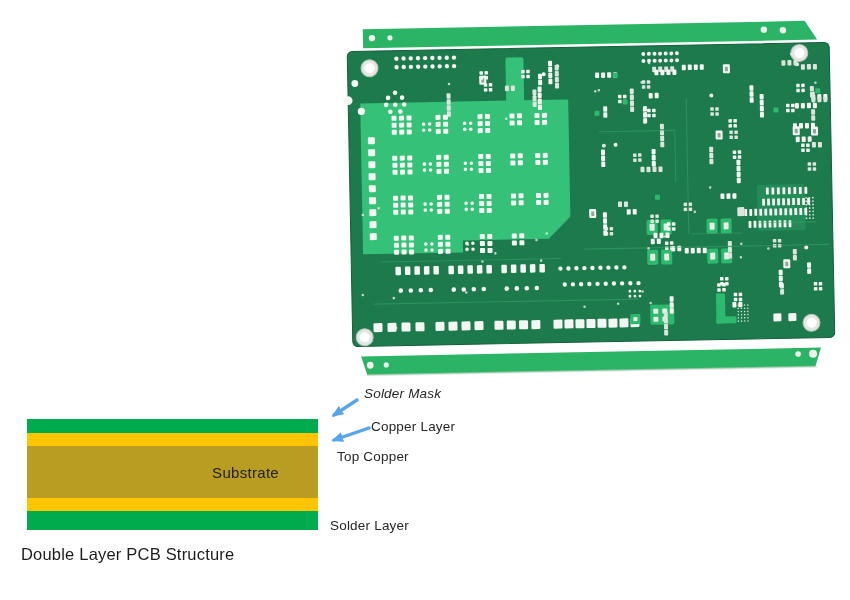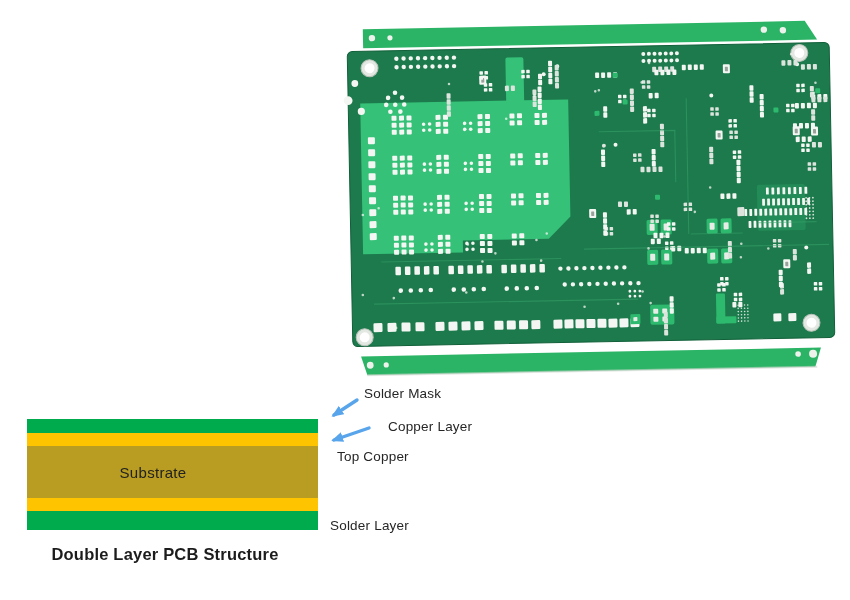--- a/index.html
+++ b/index.html
@@ -3,26 +3,26 @@
 <meta charset="utf-8">
 <style>
   html,body{margin:0;padding:0;}
   body{width:850px;height:600px;background:#ffffff;font-family:"Liberation Sans",sans-serif;overflow:hidden;}
   .stage{position:relative;width:850px;height:600px;background:#fff;}
   #pcb-svg{position:absolute;left:0;top:0;width:850px;height:600px;}
   #overlay-svg{position:absolute;left:0;top:0;width:850px;height:600px;pointer-events:none;}
   #layer-stack{position:absolute;left:27px;top:419px;width:291px;}
   #layer-stack .layer{width:100%;}
   .lbl{position:absolute;color:#262626;font-size:13.5px;letter-spacing:.2px;white-space:nowrap;}
-  #substrate-label{position:absolute;left:27px;top:464px;width:252px;text-align:center;
+  #substrate-label{position:absolute;left:27px;top:464px;width:252px;text-align:right;
     font-size:15px;color:#222;letter-spacing:.3px;}
-  #diagram-title{position:absolute;left:21px;top:545px;width:288px;text-align:center;
-    font-size:16.5px;font-weight:700;color:#1c1c1c;letter-spacing:.2px;}
-  #solder-mask-label{left:364px;top:386px;}
-  #copper-layer-label{left:371px;top:419px;margin-left:17px;}
+  #diagram-title{position:absolute;left:21px;top:545px;width:288px;
+    font-size:16.5px;font-weight:400;color:#1c1c1c;letter-spacing:.2px;}
+  #solder-mask-label{left:364px;top:386px;font-style:italic;}
+  #copper-layer-label{left:371px;top:419px;}
   #top-layer-label{left:337px;top:449px;}
   #bottom-layer-label{left:330px;top:518px;}
 </style>
 </head>
 <body>
 
 <div class="stage">
 
   <svg id="pcb-svg" viewBox="0 0 850 600">
       <g transform="rotate(-1.1 590 195)">

